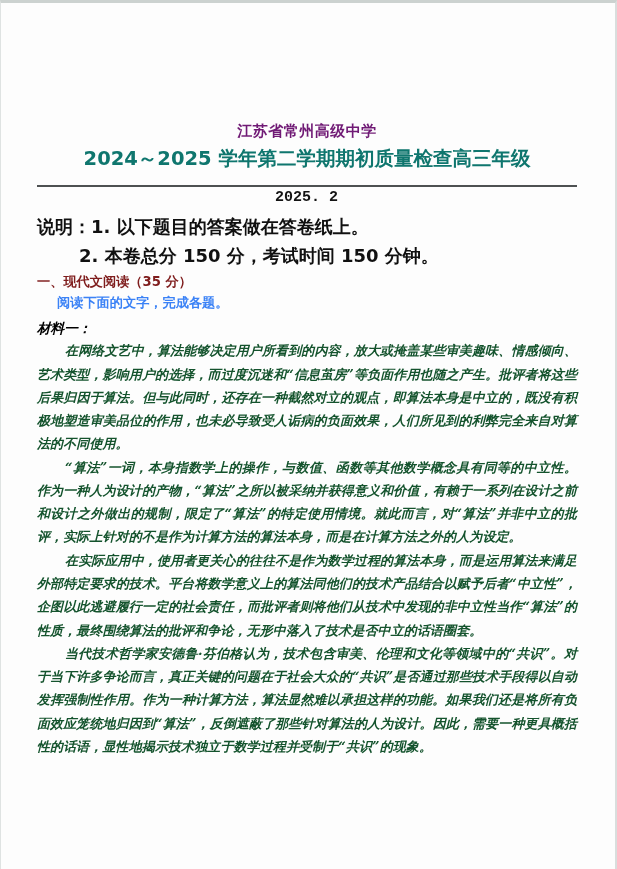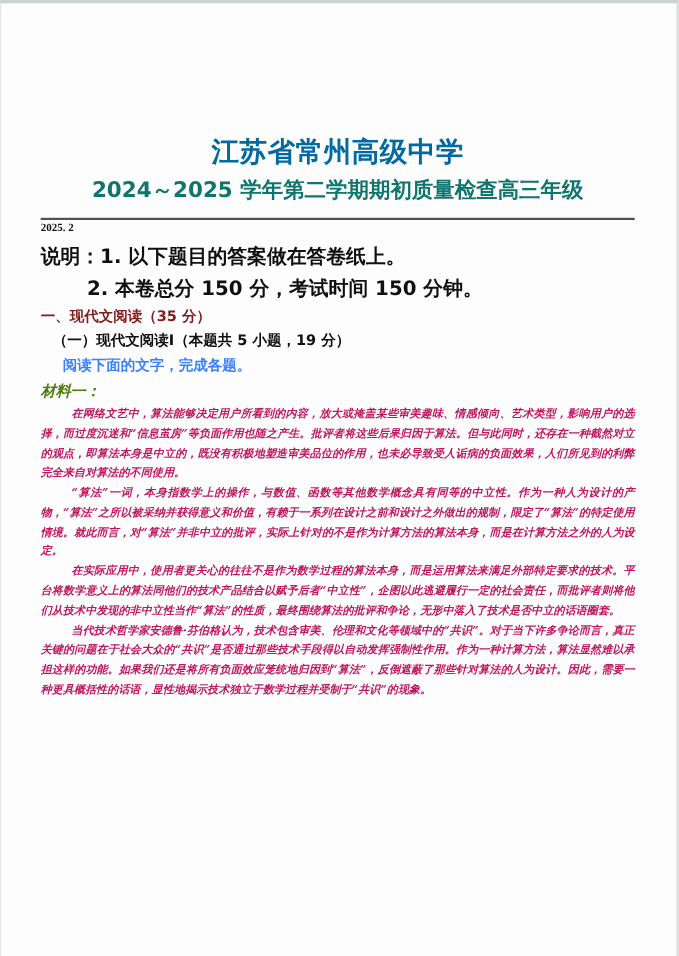--- a/index.html
+++ b/index.html
@@ -34,23 +34,23 @@
   }
 
   
   .heading {
     margin-top: 118px;
     text-align: center;
   }
   .school-name {
     font-family: "DejaVu Sans", "Liberation Sans", sans-serif;
     font-weight: bold;
-    font-size: 25px;
+    font-size: 15px;
     letter-spacing: 0.5px;
-    color: #0369a1;
+    color: #701a75;
     line-height: 1.35;
   }
   .exam-line {
     font-family: "DejaVu Sans", "Liberation Sans", sans-serif;
     font-weight: bold;
     font-size: 19.5px;
     letter-spacing: 0px;
     color: #0f766e;
     line-height: 1.5;
     margin-top: 3px;
@@ -67,24 +67,24 @@
   }
 
   
   .rule {
     margin-top: 11px;
     height: 2px;
     background: #35393a;
     opacity: 0.88;
   }
   .date-row {
-    text-align: left;
-    font-family: Liberation Serif, serif;
+    text-align: center;
+    font-family: Liberation Mono, monospace;
     font-weight: bold;
-    font-size: 10px;
+    font-size: 15px;
     color: #131313;
     margin-top: 2px;
     padding-right: 1px;
   }
 
   
   .note-block {
     margin-top: 6px;
     font-family: "DejaVu Sans", "Liberation Sans", sans-serif;
     font-weight: bold;
@@ -118,30 +118,30 @@
     line-height: 1.62;
     padding-left: 20px;
   }
 
   
   .material-label {
     font-family: "DejaVu Serif", "Liberation Serif", serif;
     font-weight: bold;
     font-style: italic;
     font-size: 13.6px;
-    color: #4d7c0f;
+    color: #000000;
     margin-top: 4px;
     line-height: 1.6;
   }
   .para {
     font-family: "DejaVu Serif", "Liberation Serif", serif;
     font-weight: bold;
     font-style: italic;
-    font-size: 10px;
-    color: #be185d;
+    font-size: 13px;
+    color: #14532d;
     line-height: 1.79;
     text-align: justify;
     text-align-last: left;
     text-justify: inter-character;
     text-indent: 28px;
     margin: 0;
     letter-spacing: 0.1px;
   }
 </style>
 </head>
@@ -158,21 +158,20 @@
     <div class="rule"></div>
 
     <div class="date-row">2025. 2</div>
 
     <div class="note-block">
       <div class="note-line">说明：1. 以下题目的答案做在答卷纸上。</div>
       <div class="note-line indented">2. 本卷总分 150 分，考试时间 150 分钟。</div>
     </div>
 
     <div class="section-head">一、现代文阅读（35 分）</div>
-    <div class="section-sub">（一）现代文阅读Ⅰ（本题共 5 小题，19 分）</div>
     <div class="section-instr">阅读下面的文字，完成各题。</div>
 
     <div class="material-label">材料一：</div>
 
     <div>
       <p class="para">在网络文艺中，算法能够决定用户所看到的内容，放大或掩盖某些审美趣味、情感倾向、艺术类型，影响用户的选择，而过度沉迷和“信息茧房”等负面作用也随之产生。批评者将这些后果归因于算法。但与此同时，还存在一种截然对立的观点，即算法本身是中立的，既没有积极地塑造审美品位的作用，也未必导致受人诟病的负面效果，人们所见到的利弊完全来自对算法的不同使用。</p>
       <p class="para">“算法”一词，本身指数学上的操作，与数值、函数等其他数学概念具有同等的中立性。作为一种人为设计的产物，“算法”之所以被采纳并获得意义和价值，有赖于一系列在设计之前和设计之外做出的规制，限定了“算法”的特定使用情境。就此而言，对“算法”并非中立的批评，实际上针对的不是作为计算方法的算法本身，而是在计算方法之外的人为设定。</p>
       <p class="para">在实际应用中，使用者更关心的往往不是作为数学过程的算法本身，而是运用算法来满足外部特定要求的技术。平台将数学意义上的算法同他们的技术产品结合以赋予后者“中立性”，企图以此逃避履行一定的社会责任，而批评者则将他们从技术中发现的非中立性当作“算法”的性质，最终围绕算法的批评和争论，无形中落入了技术是否中立的话语圈套。</p>
       <p class="para">当代技术哲学家安德鲁·芬伯格认为，技术包含审美、伦理和文化等领域中的“共识”。对于当下许多争论而言，真正关键的问题在于社会大众的“共识”是否通过那些技术手段得以自动发挥强制性作用。作为一种计算方法，算法显然难以承担这样的功能。如果我们还是将所有负面效应笼统地归因到“算法”，反倒遮蔽了那些针对算法的人为设计。因此，需要一种更具概括性的话语，显性地揭示技术独立于数学过程并受制于“共识”的现象。</p>
 

